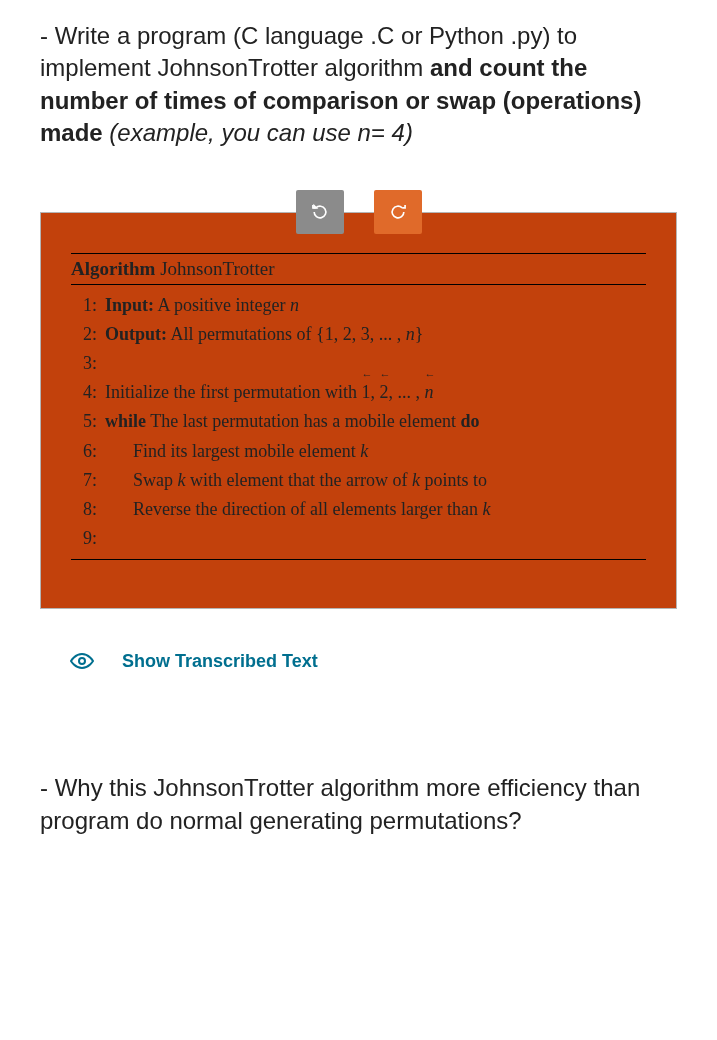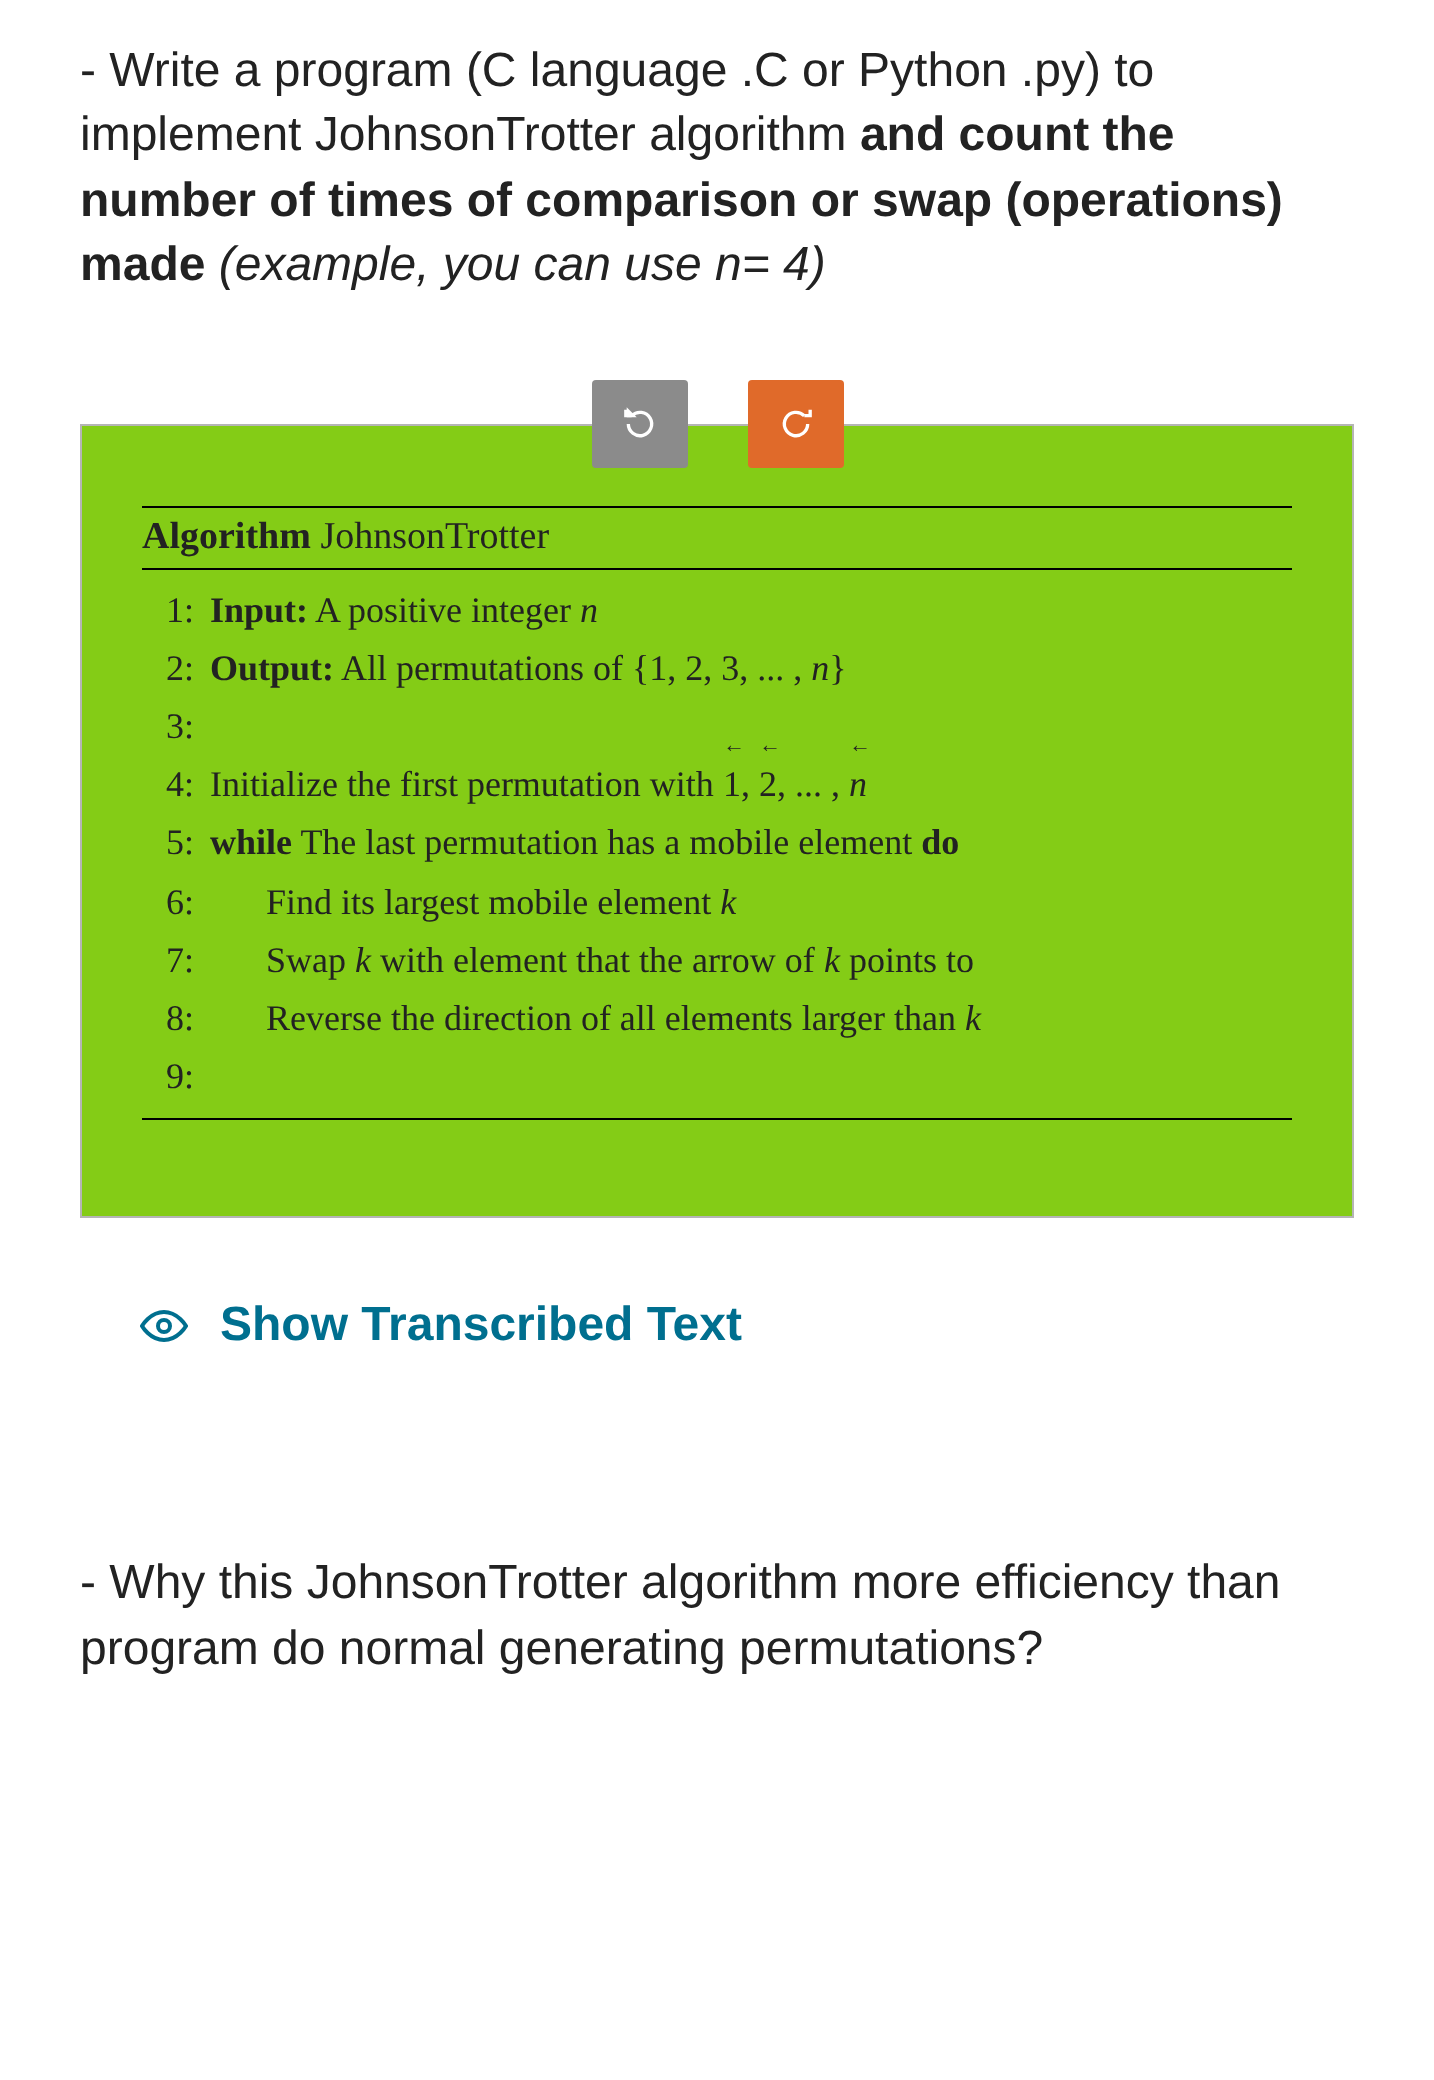--- a/index.html
+++ b/index.html
@@ -38,21 +38,21 @@
     border-radius: 2px;
   }
   .btn-gray { background: #8b8b8b; }
   .btn-orange { background: #e06a2a; }
   .tool-btn svg { width: 20px; height: 20px; }
 
   .image-frame {
     border: 1px solid #b5b5b5;
     padding: 40px 30px 48px 30px;
     margin: 0 0 30px 0;
-    background: #84cc16;
+    background: #c2410c;
   }
   .algo-box {
     border-top: 1.5px solid #000;
     border-bottom: 1.5px solid #000;
     padding: 0;
   }
   .algo-header {
     border-bottom: 1px solid #000;
     padding: 4px 0;
     font-family: 'Times New Roman', Times, serif;
@@ -76,24 +76,24 @@
     flex-shrink: 0;
   }
   .algo-text { flex: 1; }
   .algo-text .b { font-weight: 700; }
   .indent { padding-left: 28px; }
   .algo-text i { font-style: italic; }
 
   .show-transcribed {
     display: flex;
     align-items: center;
-    gap: 16px;
+    gap: 28px;
     color: #006f8f;
     font-weight: 700;
-    font-size: 24px;
+    font-size: 18px;
     padding: 10px 0 0 30px;
   }
   .eye-icon {
     width: 24px;
     height: 24px;
     flex-shrink: 0;
   }
 
   .q2 {
     font-size: 24px;

